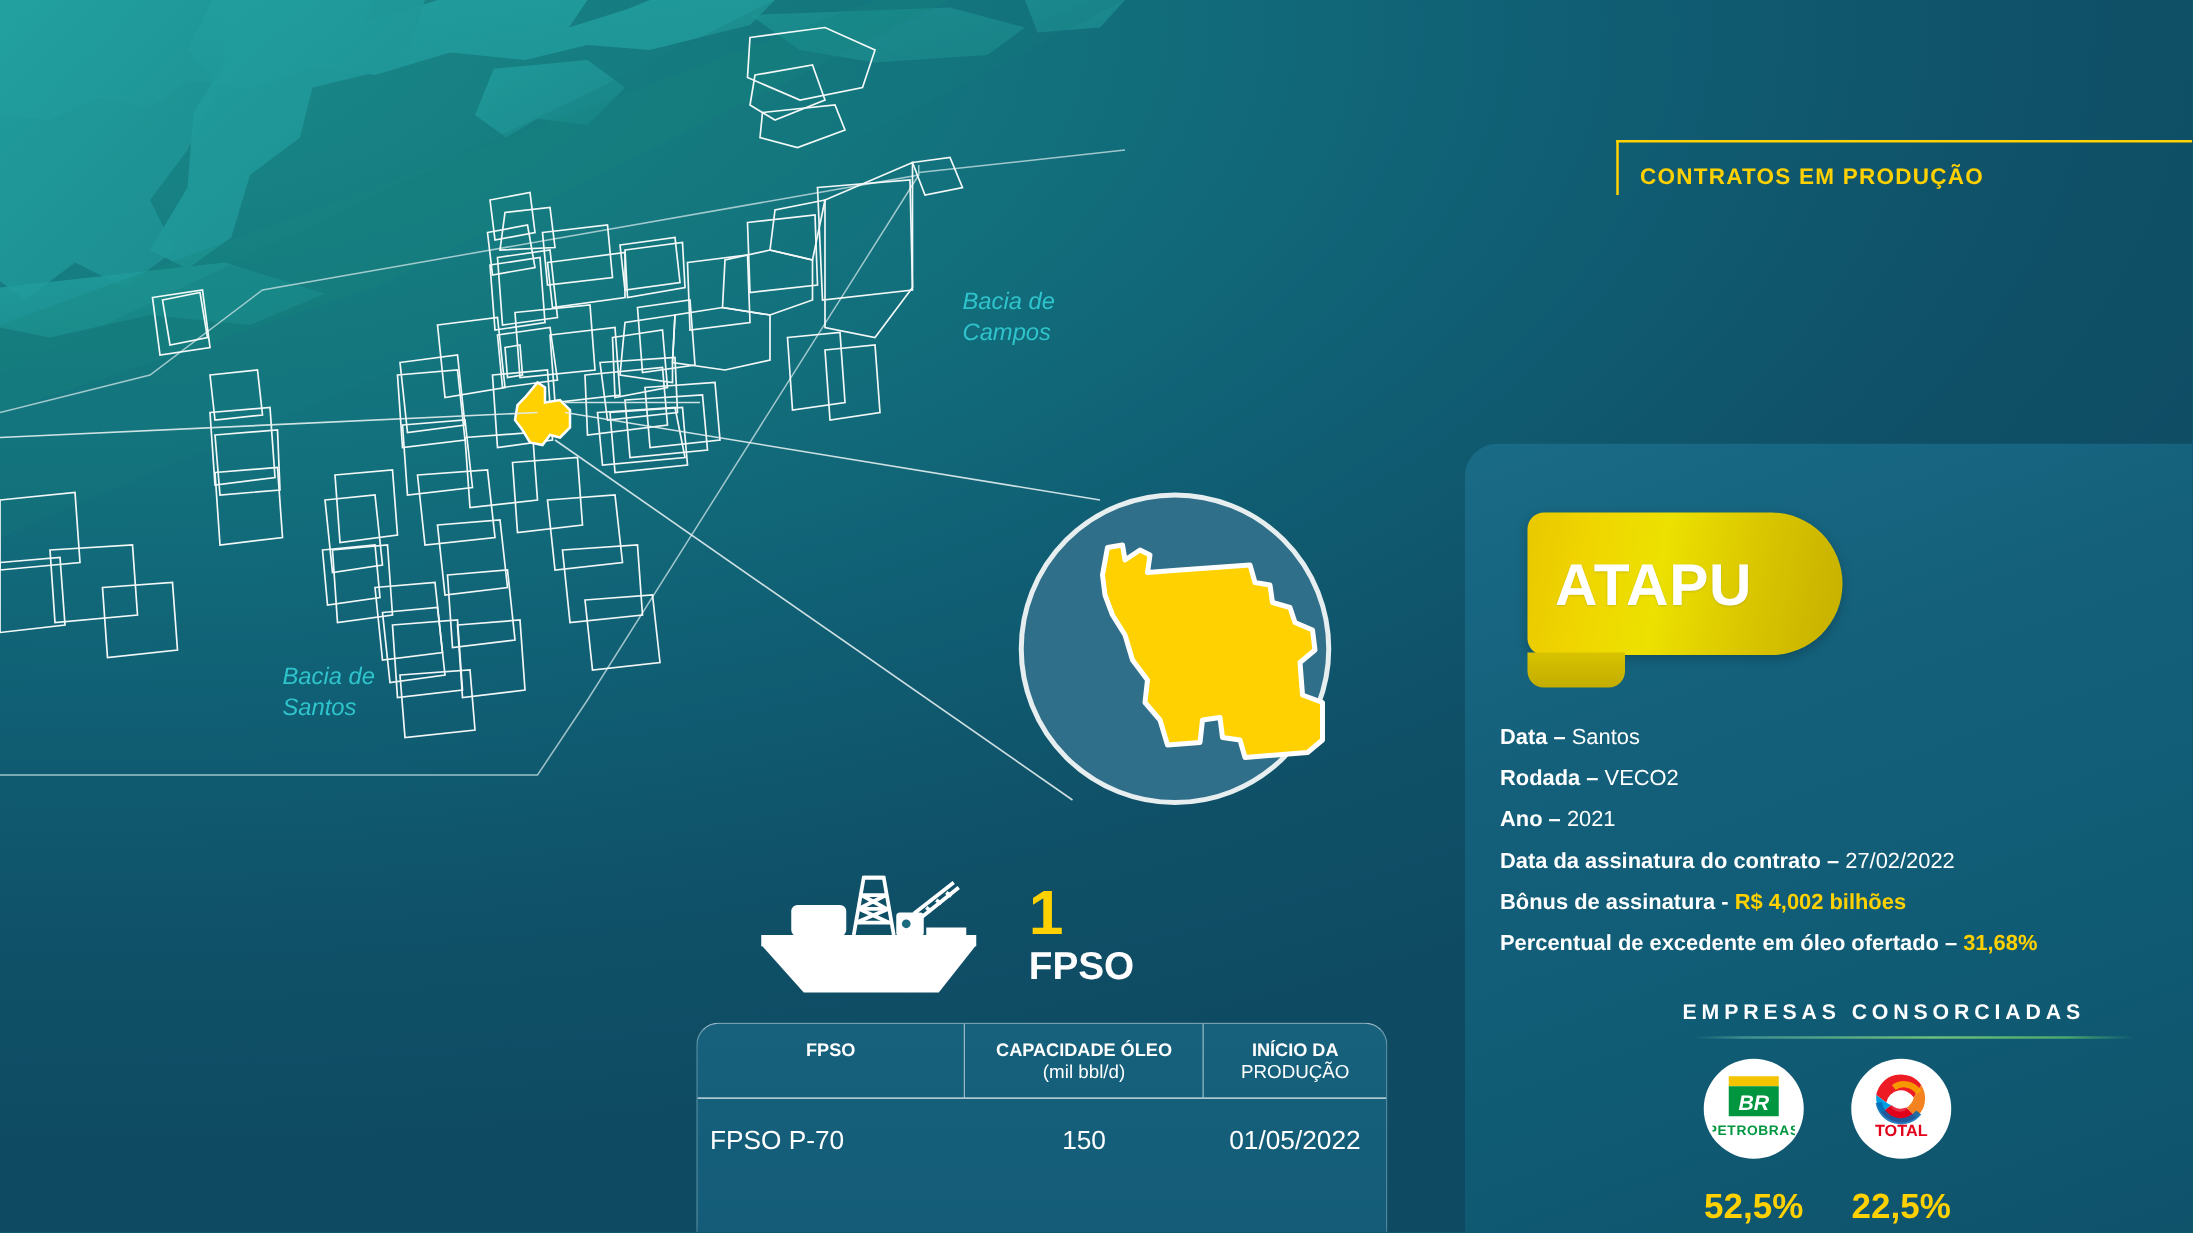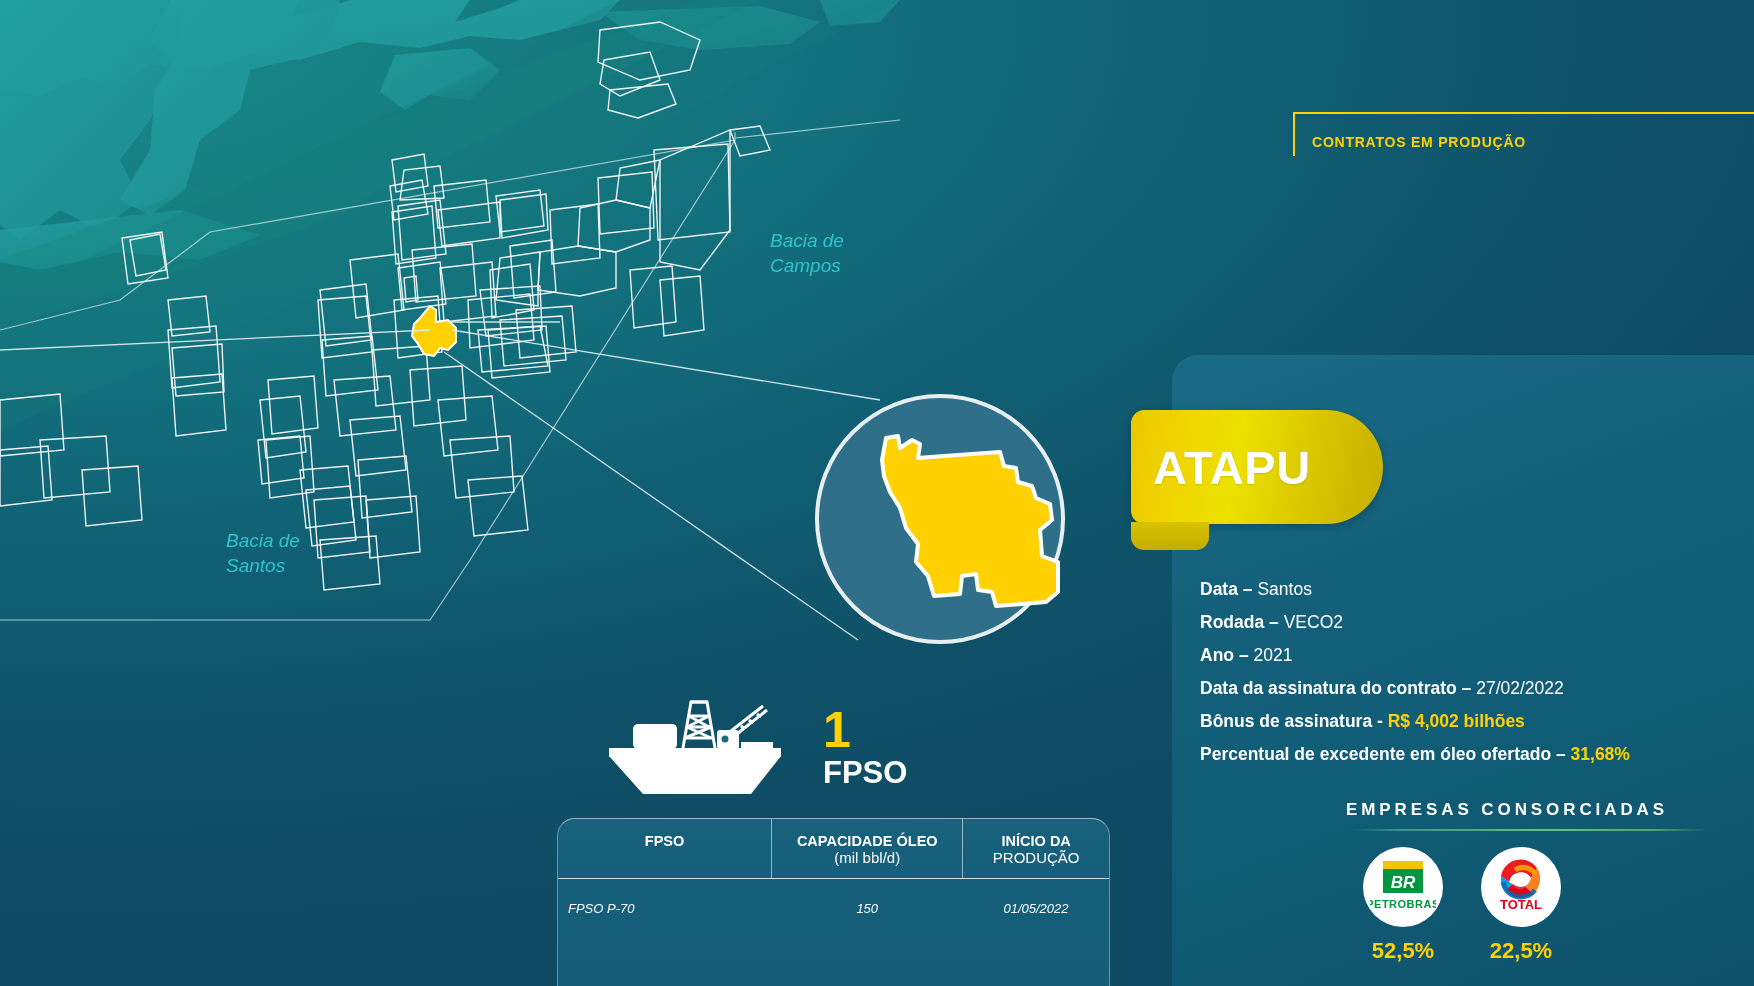--- a/index.html
+++ b/index.html
@@ -24,39 +24,39 @@
   .header-box {
     position: absolute;
     left: 1293px; top: 112px;
     width: 461px; height: 44px;
     border-top: 2px solid #ffd100;
     border-left: 2px solid #ffd100;
     display: flex; align-items: center;
   }
   .header-box .htxt {
     color: #ffd100;
-    font-size: 14px;
+    font-size: 18px;
     font-weight: bold;
     letter-spacing: 0.055em;
     padding-left: 17px;
     padding-top: 13px;
     white-space: nowrap;
   }
 
   
   .panel {
     position: absolute;
     left: 1172px; top: 355px;
     width: 660px; height: 680px;
     background: linear-gradient(160deg, #1a6b86 0%, #14607b 30%, #105b74 60%, #0e5068 100%);
     border-radius: 26px 0 0 0;
   }
 
   
-  .ribbon-wrap { position: absolute; left: 1131px; top: 410px; }
+  .ribbon-wrap { position: absolute; left: 1222px; top: 410px; }
   .ribbon {
     position: relative;
     width: 252px; height: 114px;
     background: linear-gradient(100deg, #e8c800 0%, #f0d400 18%, #ece100 42%, #d9c400 72%, #c6b000 100%);
     border-radius: 14px 60px 60px 14px;
     display: flex; align-items: center;
     box-shadow: 0 3px 9px rgba(0,0,0,.22);
   }
   .ribbon .rtxt {
     color: #ffffff;
@@ -110,22 +110,22 @@
   }
   .logo-col { width: 92px; text-align: center; }
   .logo-circle {
     width: 80px; height: 80px; margin: 0 auto;
     border-radius: 50%;
     background: #ffffff;
     display: flex; align-items: center; justify-content: center;
     overflow: hidden;
   }
   .pct {
-    margin-top: 11px;
-    color: #ffd100; font-size: 22px; font-weight: bold;
+    margin-top: 22px;
+    color: #ffd100; font-size: 28px; font-weight: bold;
   }
 
   
   .fpso-block { position: absolute; left: 605px; top: 700px; }
   .fpso-count {
     position: absolute; left: 218px; top: 5px;
     color: #ffd100; font-size: 50px; font-weight: bold; line-height: 1;
   }
   .fpso-word {
     position: absolute; left: 218px; top: 57px;
@@ -146,21 +146,21 @@
   table.fpso-table { width: 100%; border-collapse: collapse; }
   table.fpso-table th {
     color: #fff; font-size: 14.5px; font-weight: bold;
     padding: 14px 10px 12px 10px;
     vertical-align: top;
     border-bottom: 1.3px solid rgba(255,255,255,.55);
   }
   table.fpso-table th .sub { font-weight: normal; font-size: 15px; display: block; }
   table.fpso-table th.c2, table.fpso-table th.c3 { border-left: 1.3px solid rgba(255,255,255,.55); }
   table.fpso-table td {
-    color: #fff; font-size: 13px; padding: 22px 10px; font-style: italic;
+    color: #fff; font-size: 21px; padding: 22px 10px;
   }
   td.cell-name { text-align: left; padding-left: 20px; }
   td.cell-num, td.cell-date { text-align: center; }
   th.c1 { width: 212px; }
   th.c2 { width: 190px; }
   th.c3 { width: 145px; }
 </style>
 </head>
 <body>
 

